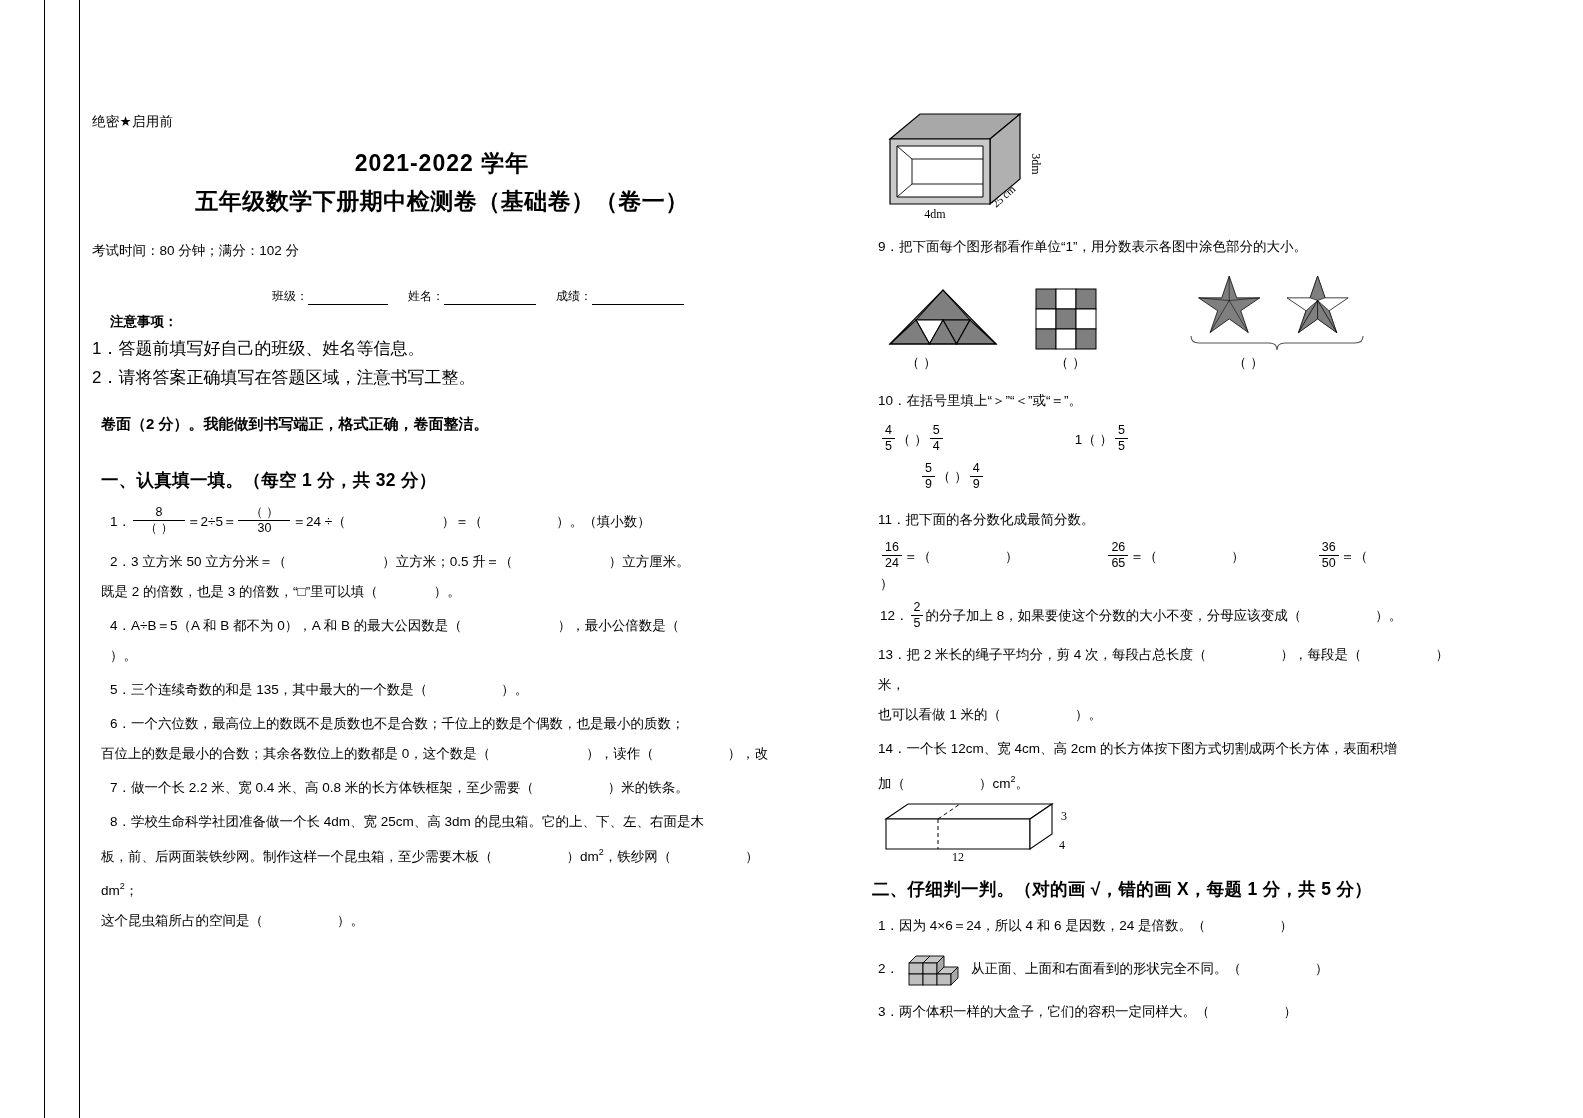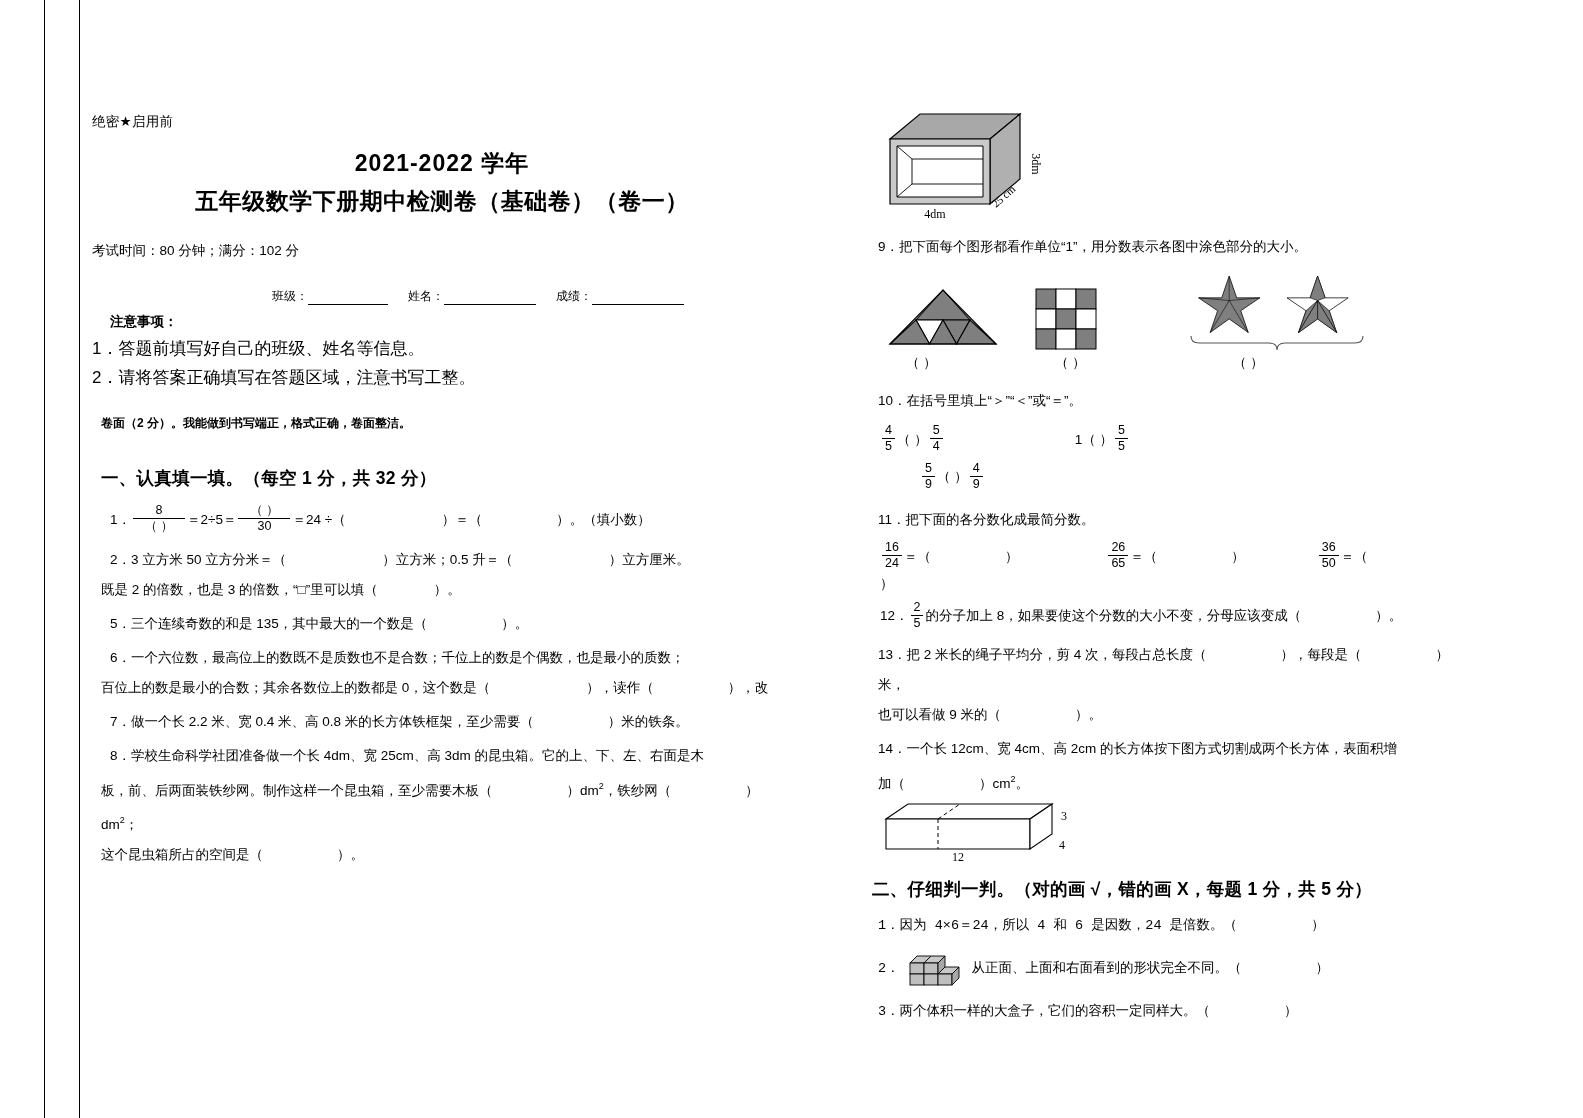--- a/index.html
+++ b/index.html
@@ -84,21 +84,21 @@
     border-bottom: 1px solid #000;
     vertical-align: bottom;
   }
   .w1 { width: 80px; }
   .w2 { width: 92px; }
   .w3 { width: 92px; }
   .gapsm { display:inline-block; width: 20px; }
 
   .notice-title { font-size: 13.5px; font-weight: bold; margin-top: 8px; padding-left: 18px;}
   .notice-item { font-size: 17px; margin-top: 6px; }
-  .mianbar { font-size: 12px; font-weight: bold; margin-top: 26px; padding-left: 9px;}
+  .mianbar { font-size: 15px; font-weight: bold; margin-top: 26px; padding-left: 9px;}
 
   .section-head {
     font-size: 17.5px;
     font-weight: bold;
     margin-top: 34px;
     padding-left: 9px;
     letter-spacing: .3px;
   }
   .q {
     font-size: 13.5px;
@@ -151,21 +151,21 @@
 
   .cmp-line {
     font-size: 13.5px;
     padding-left: 12px;
     margin-top: 8px;
     display: flex;
     align-items: center;
   }
 
   
-  .tf { font-size: 13.5px; line-height: 30px; margin-top: 10px; padding-left: 10px; font-family: Liberation Mono, monospace;}
+  .tf { font-size: 13.5px; line-height: 30px; margin-top: 10px; padding-left: 10px;}
 
   svg { display: block; }
   .flexline { display: flex; align-items: center; }
 </style>
 </head>
 <body>
 
 <div id="page">
 
   <div id="seal-margin">
@@ -215,20 +215,23 @@
     </div>
 
     <div class="q">
       <span>2．3 立方米 50 立方分米＝（</span><span class="paren p-lg"></span><span>）立方米；0.5 升＝（</span><span class="paren p-lg"></span><span>）立方厘米。</span>
     </div>
 
     <div class="q tight" style="padding-left:9px;margin-top:0;">
       <span>既是 2 的倍数，也是 3 的倍数，“□”里可以填（</span><span class="paren p-sm"></span><span>）。</span>
     </div>
 
+    <div class="q tight">
+      <span>4．A÷B＝5（A 和 B 都不为 0），A 和 B 的最大公因数是（</span><span class="paren p-lg"></span><span>），最小公倍数是（</span><span class="paren p-lg"></span><span>）。</span>
+    </div>
 
     <div class="q tight">
       <span>5．三个连续奇数的和是 135，其中最大的一个数是（</span><span class="paren p-md"></span><span>）。</span>
     </div>
 
     <div class="q tight">
       <span>6．一个六位数，最高位上的数既不是质数也不是合数；千位上的数是个偶数，也是最小的质数；</span>
     </div>
     <div class="q tight" style="padding-left:9px;margin-top:0;">
       <span>百位上的数是最小的合数；其余各数位上的数都是 0，这个数是（</span><span class="paren p-lg"></span><span>），读作（</span><span class="paren p-md"></span><span>），改</span>
@@ -413,21 +416,21 @@
       </span>
       <span>的分子加上 8，如果要使这个分数的大小不变，分母应该变成（</span>
       <span class="paren p-md"></span>
       <span>）。</span>
     </div>
 
     <div class="q tight" style="margin-top:8px;">
       <span>13．把 2 米长的绳子平均分，剪 4 次，每段占总长度（</span><span class="paren p-md"></span><span>），每段是（</span><span class="paren p-md"></span><span>）米，</span>
     </div>
     <div class="q tight" style="margin-top:0;">
-      <span>也可以看做 9 米的（</span><span class="paren p-md"></span><span>）。</span>
+      <span>也可以看做 1 米的（</span><span class="paren p-md"></span><span>）。</span>
     </div>
 
     <div class="q tight" style="margin-top:4px;">
       <span>14．一个长 12cm、宽 4cm、高 2cm 的长方体按下图方式切割成两个长方体，表面积增</span>
     </div>
     <div class="q tight" style="margin-top:0;">
       <span>加（</span><span class="paren p-md"></span><span>）cm</span><sup class="u">2</sup><span>。</span>
     </div>
 
     <div style="padding-left:12px;margin-top:2px;">

